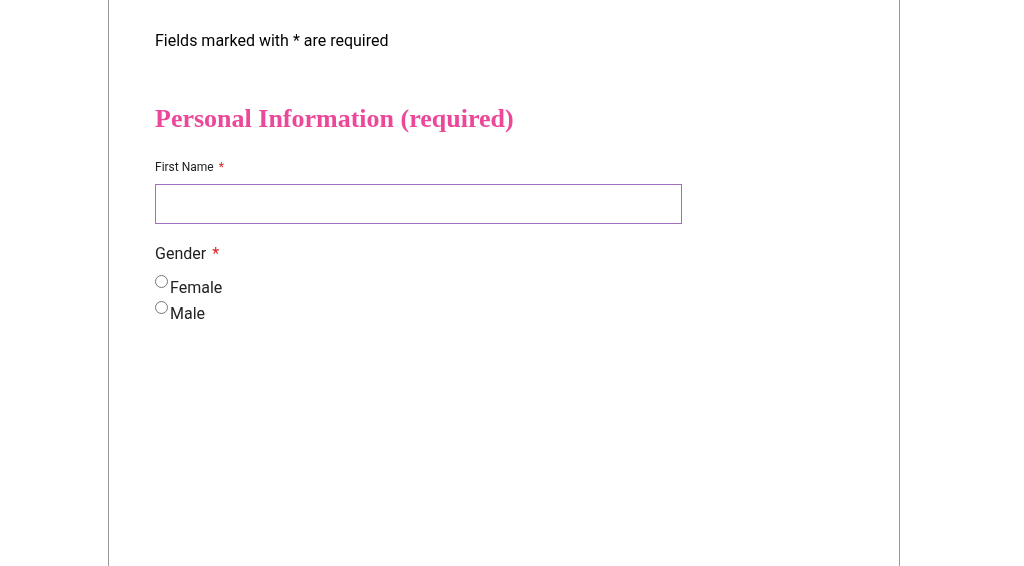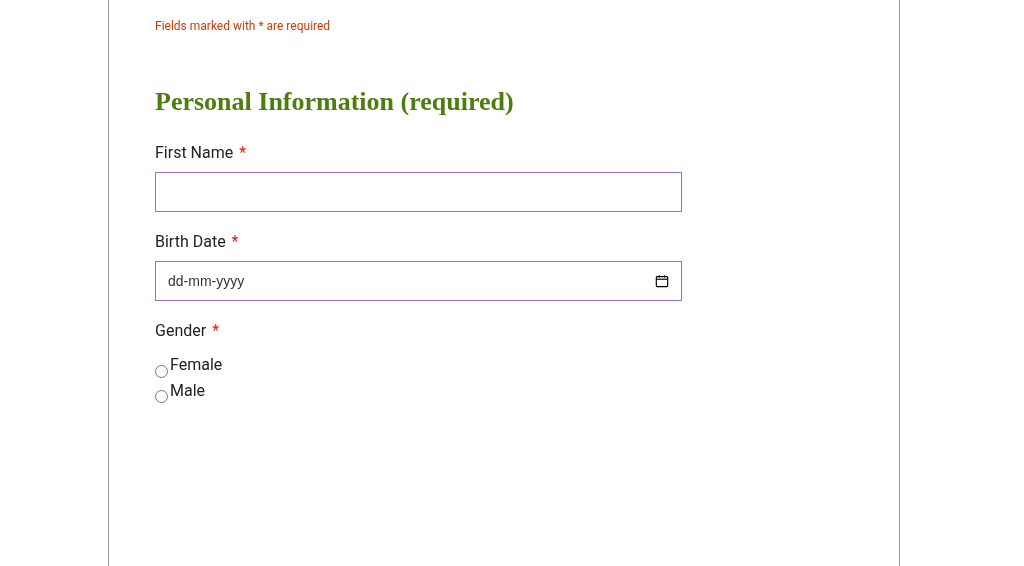--- a/index.html
+++ b/index.html
@@ -23,39 +23,39 @@
       left: 108px;
       right: 124px;
       top: 0;
       bottom: 0;
       border-left: 1px solid #999;
       border-right: 1px solid #999;
       padding-left: 46px;
       padding-right: 46px;
     }
     .required-note {
-      margin-top: 19px;
-      font-size: 12px;
-      color: #c2410c;
+      margin-top: 31px;
+      font-size: 16px;
+      color: #000000;
     }
     .section-title {
       margin-top: 54px;
       font-size: 26px;
       font-weight: 700;
       font-family: Georgia, 'Times New Roman', serif;
-      color: #4d7c0f;
+      color: #ec4899;
     }
     .field {
       margin-top: 20px;
     }
     .field-first {
       margin-top: 26px;
     }
     .field-label {
-      font-size: 16px;
+      font-size: 12px;
       color: #222;
       margin-bottom: 10px;
       display: block;
     }
     .asterisk {
       color: #e02020;
       margin-left: 2px;
     }
     .text-input, .date-input {
       width: 527px;
@@ -83,21 +83,21 @@
     .calendar-icon {
       width: 14px;
       height: 14px;
       flex-shrink: 0;
     }
     .radio-group {
       margin-top: 4px;
     }
     .radio-row {
       display: flex;
-      align-items: flex-end;
+      align-items: flex-start;
       line-height: 1.6;
       font-size: 16px;
     }
     .radio-row input[type="radio"] {
       margin: 0;
       margin-right: 2px;
       width: 13px;
       height: 13px;
     }
     .gender-block {
@@ -122,35 +122,20 @@
 
     <div class="field field-first">
       <label class="field-label">
         <span>First Name</span>
         <span class="asterisk">*</span>
       </label>
       <input type="text" class="text-input" value="" style="">
     </div>
 
 
-    <div class="field">
-      <label class="field-label">
-        <span>Birth Date</span>
-        <span class="asterisk">*</span>
-      </label>
-      <div class="date-input">
-        <span class="date-placeholder">dd-mm-yyyy</span>
-        <svg class="calendar-icon" viewBox="0 0 16 16" fill="none" stroke="#000" stroke-width="1.3">
-          <rect x="1.5" y="3" width="13" height="11.5" rx="1" fill="none"></rect>
-          <line x1="1.5" y1="6" x2="14.5" y2="6"></line>
-          <line x1="5" y1="1.5" x2="5" y2="4"></line>
-          <line x1="11" y1="1.5" x2="11" y2="4"></line>
-        </svg>
-      </div>
-    </div>
 
 
     <div class="gender-block">
       <label class="gender-label">
         <span>Gender</span>
         <span class="asterisk">*</span>
       </label>
       <div class="radio-group">
         <div class="radio-row">
           <input type="radio" name="gender" style="">

